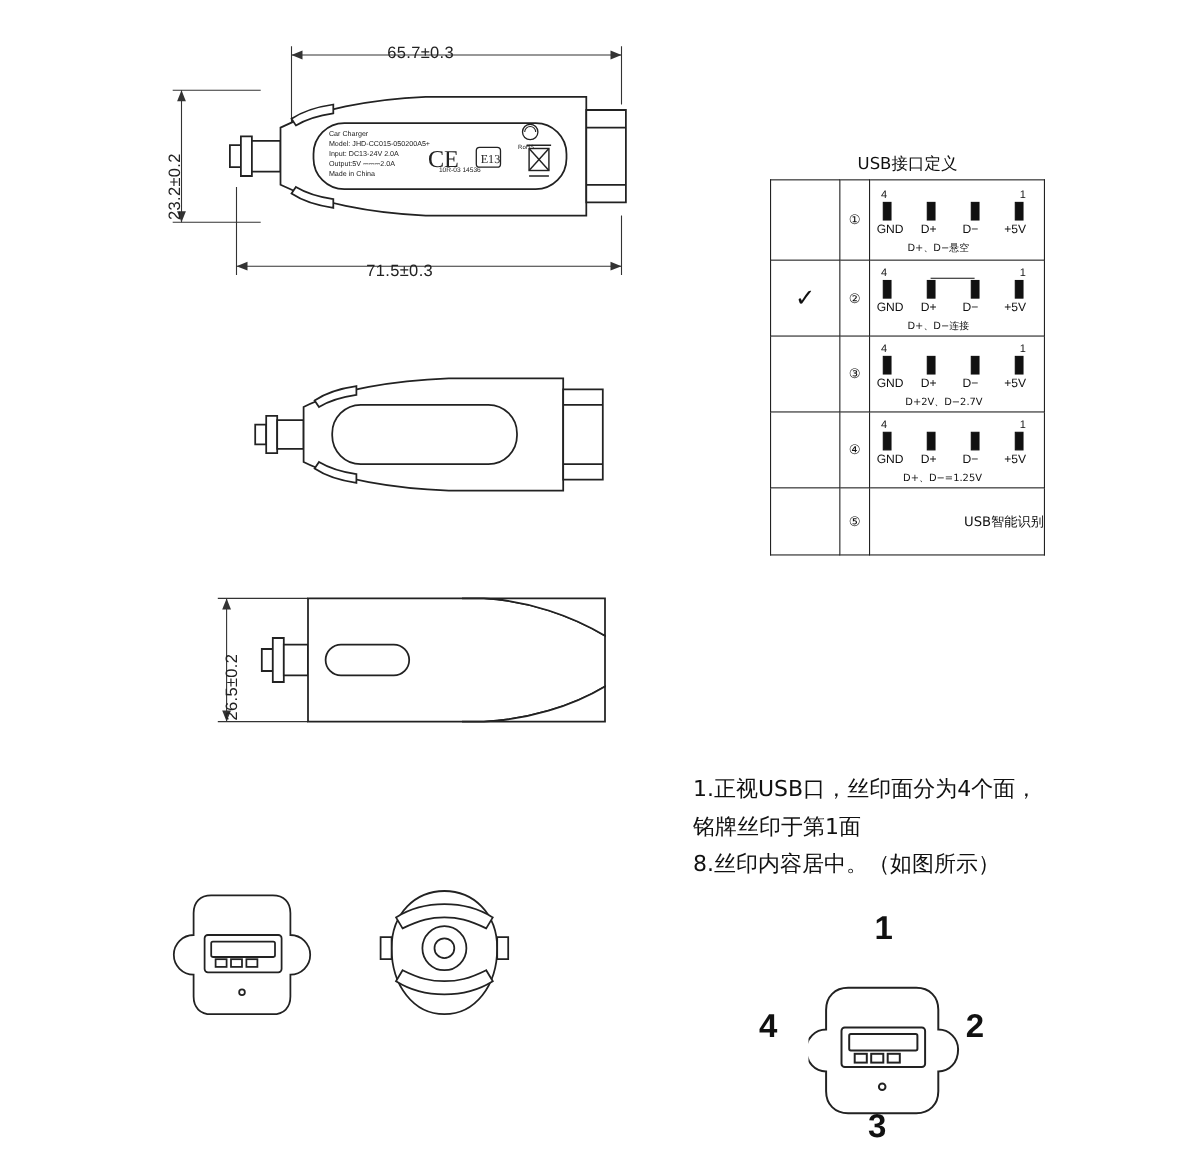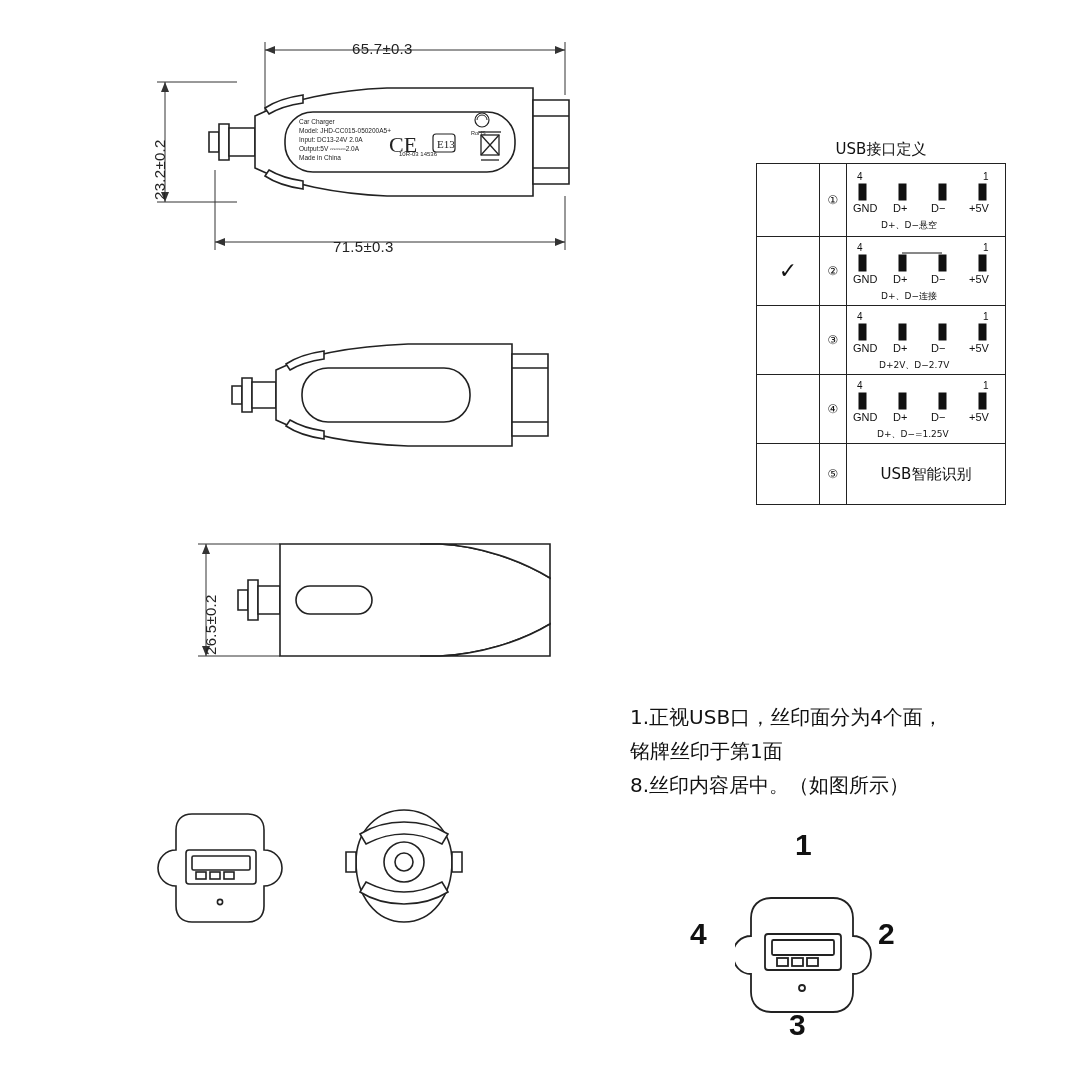--- a/index.html
+++ b/index.html
@@ -165,21 +165,21 @@
       <path d="M40 34 C56 24, 70 22, 84 22 C98 22, 112 24, 128 34 L 122 44 C106 36, 96 34, 84 34 C72 34, 62 36, 46 44 Z"></path>
       <path d="M40 92 C56 102, 70 104, 84 104 C98 104, 112 102, 128 92 L 122 82 C106 90, 96 92, 84 92 C72 92, 62 90, 46 82 Z"></path>
       <circle cx="84" cy="62" r="20"></circle>
       <circle cx="84" cy="62" r="9"></circle>
       <path d="M36 52 l-10 0 l0 20 l10 0 z"></path>
       <path d="M132 52 l10 0 l0 20 l-10 0 z"></path>
     </g>
   </svg>
 </div>
 
-<div class="abs" style="left:756px;top:140px;">
+<div class="abs" style="left:700px;top:140px;">
   <div class="cn" style="text-align:center;font-size:15px;color:#111;margin-bottom:4px;width:250px;">USB接口定义</div>
   <table class="tbl" style="width:250px;">
     <tbody>
         <tr>
       <td style="width:62px;height:72px;"></td>
       <td style="width:26px;text-align:center;">①</td>
       <td style="padding:2px 4px;">
         <svg width="150" height="64" viewBox="0 0 150 64">
           <text x="6" y="12" font-size="10" fill="#111">4</text>
           <text x="132" y="12" font-size="10" fill="#111">1</text>
@@ -263,21 +263,21 @@
           <text x="42" y="44" font-size="11" fill="#111">D+</text>
           <text x="80" y="44" font-size="11" fill="#111">D−</text>
           <text x="118" y="44" font-size="11" fill="#111">+5V</text>
           <text x="26" y="60" font-size="9" fill="#111" font-family="DejaVu Sans, sans-serif">D+、D−=1.25V</text>
         </svg>
       </td>
     </tr>
     <tr>
       <td style="height:60px;"></td>
       <td style="text-align:center;">⑤</td>
-      <td class="cn" style="text-align:center;font-size:15px;">USB智能识别</td>
+      <td class="cn" style="text-align:right;font-size:12px;">USB智能识别</td>
     </tr>
   </tbody>
     </table>
 </div>
 
 <div class="abs cn note" style="left:630px;top:700px;width:420px;">
   <div style="text-decoration:none;">1.正视USB口，丝印面分为4个面，</div>
   <div>铭牌丝印于第1面</div>
   <div>8.丝印内容居中。（如图所示）</div>
 </div>

